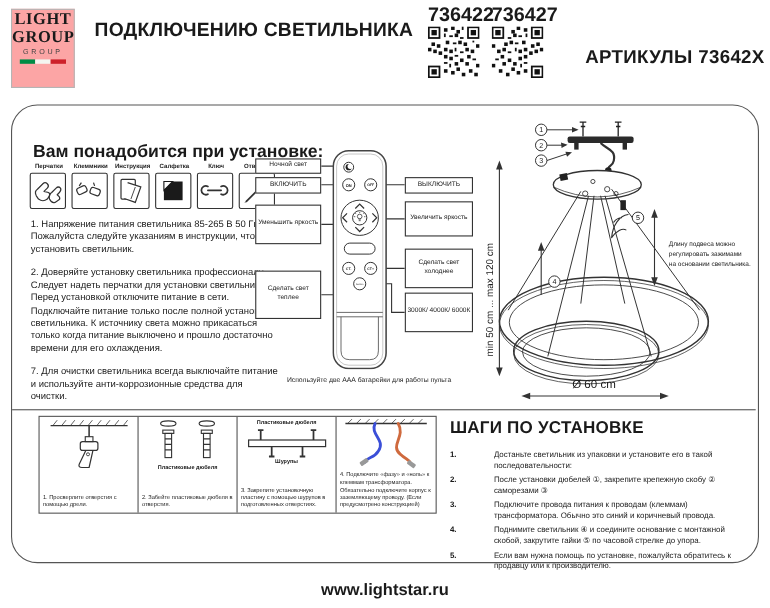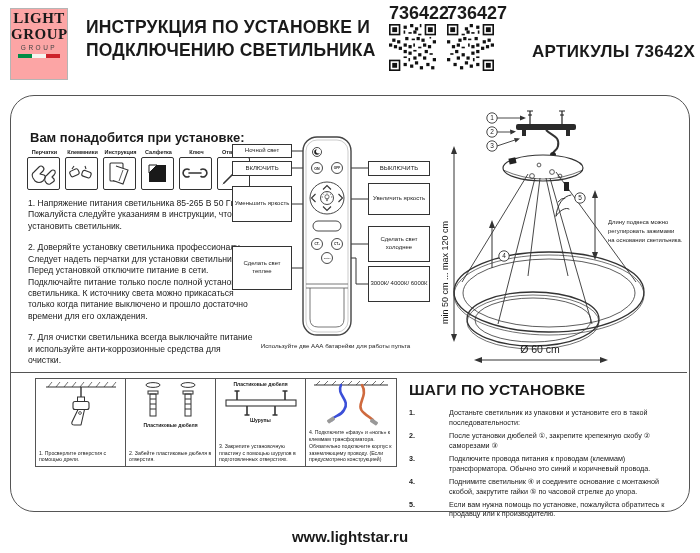--- a/index.html
+++ b/index.html
@@ -13,21 +13,21 @@
   .logo-flag{display:flex;height:4px;width:42px;margin:3px auto 0;}
   .logo-flag span{flex:1;}
   .doc-title{left:86px;top:16px;font-size:17.5px;font-weight:bold;line-height:1.3;letter-spacing:.2px;}
   .qr-label{font-size:18px;font-weight:bold;}
   .series{font-size:12.5px;font-weight:bold;letter-spacing:.3px;}
   .articles{font-size:17px;font-weight:bold;letter-spacing:.3px;}
   
   .main-frame{left:10px;top:95px;width:678px;height:415px;border:1px solid #555;border-radius:24px;background:#fff;}
   .divider{left:11px;top:372px;width:676px;height:1px;background:#555;}
   
-  .tools-heading{left:30px;top:130px;font-size:13px;font-weight:bold;}
+  .tools-heading{left:30px;top:130px;font-size:16px;font-weight:bold;}
   .tools-row{left:27px;top:149px;display:flex;gap:3px;}
   .tool{width:35px;text-align:center;}
   .tool-label{font-size:5.5px;font-weight:bold;height:8px;}
   .tool-box{width:33px;height:33px;border:1.5px solid #333;border-radius:2px;box-sizing:border-box;background:#fff;}
   .paras{left:28px;top:198px;width:225px;}
   .paras p{font-size:8.6px;line-height:1.33;margin:0 0 10px;}
   
   .remote-wrap{left:228px;top:128px;width:215px;height:245px;}
   .callout-box{position:absolute;border:1px solid #333;background:#fff;display:flex;align-items:center;justify-content:center;text-align:center;font-size:6px;line-height:1.3;padding:1px;box-sizing:border-box;z-index:2;}
   .remote-caption{position:absolute;left:0;top:214px;width:215px;text-align:center;font-size:6.2px;color:#222;}
@@ -57,21 +57,20 @@
     <div class="logo-word">GROUP</div>
     <div class="logo-group">GROUP</div>
     <div class="logo-flag">
       <span style="background:#008C45"></span>
         <span style="background:#f4f5f0"></span>
         <span style="background:#CD212A"></span>
     </div>
   </div>
 
   <div class="abs doc-title">
-    <div>ИНСТРУКЦИЯ ПО УСТАНОВКЕ И</div>
     <div>ПОДКЛЮЧЕНИЮ СВЕТИЛЬНИКА</div>
   </div>
 
   <div class="abs" style="left:389px;top:3px;">
     <div class="qr-label">736422</div>
     <svg width="47" height="47" viewBox="0 0 29 29">
       <rect x="0" y="0" width="29" height="29" fill="#fff"></rect>
       <g fill="#111">
         <rect x="0" y="0" width="7" height="7"></rect>
           <rect x="22" y="0" width="7" height="7"></rect>

